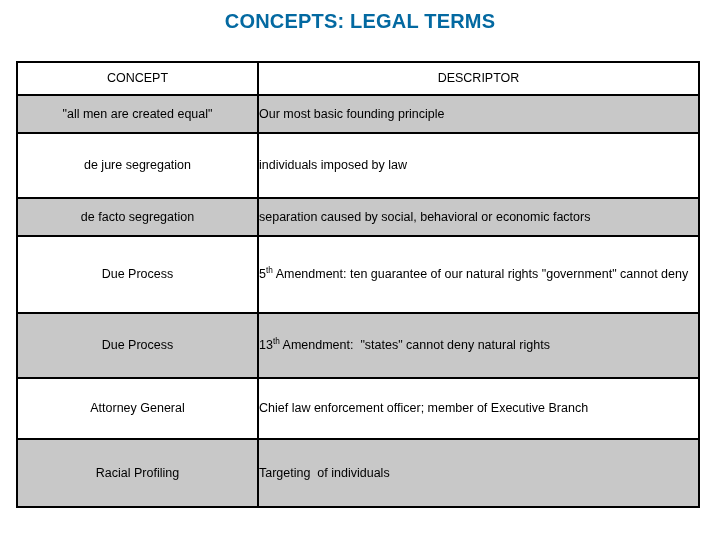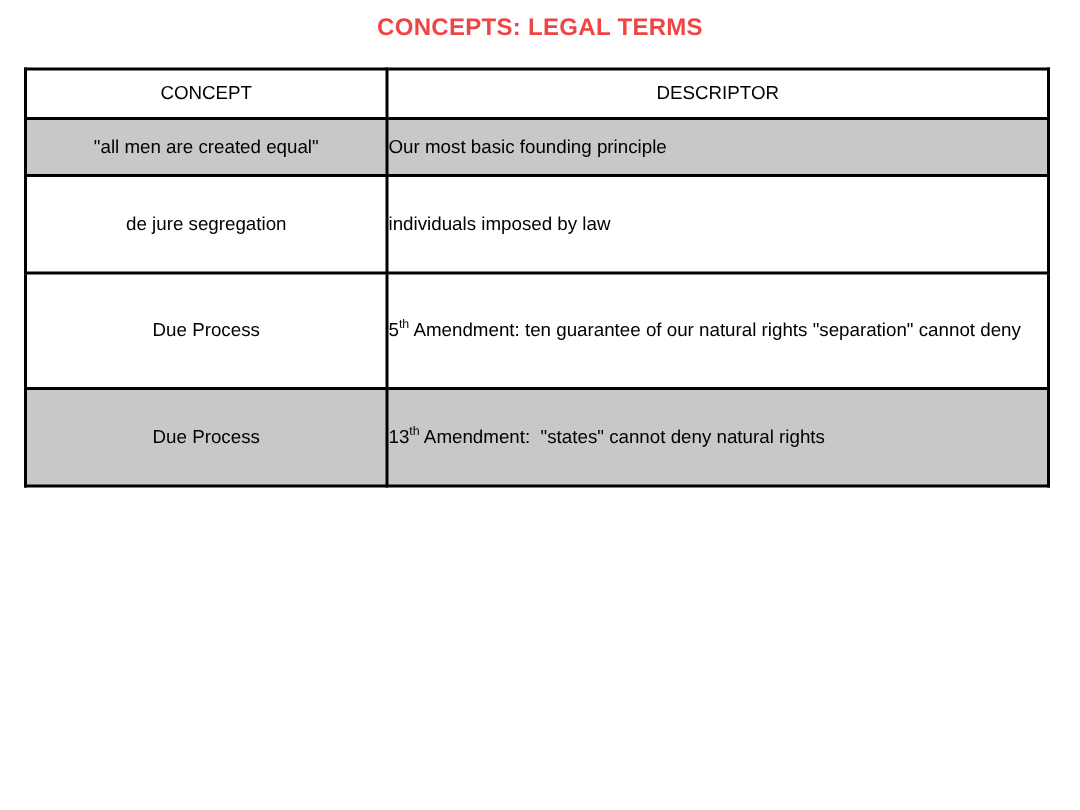--- a/index.html
+++ b/index.html
@@ -19,30 +19,30 @@
     width: 720px;
     height: 540px;
     background: #ffffff;
   }
   .slide-title {
     position: absolute;
     left: 0;
     top: 10px;
     width: 720px;
     text-align: center;
-    font-size: 16px;
+    font-size: 20px;
     font-weight: bold;
     letter-spacing: 0.2px;
-    color: #ef4444;
+    color: #0369a1;
     white-space: nowrap;
   }
   .table-wrap {
     position: absolute;
     left: 16px;
-    top: 45px;
+    top: 61px;
     width: 705px;
   }
   table.concepts {
     border-collapse: collapse;
     table-layout: fixed;
     width: 682px;
     border: 2px solid #000000;
   }
   table.concepts col.c-concept { width: 241px; }
   table.concepts col.c-descriptor { width: 441px; }
@@ -117,34 +117,52 @@
           </td>
         </tr>
 
         <tr class="row-h67">
           <td class="cell-concept">de jure segregation</td>
           <td class="cell-descriptor">
             <span class="nb">individuals imposed by law</span>
           </td>
         </tr>
 
+        <tr class="shaded row-h40">
+          <td class="cell-concept">de facto segregation</td>
+          <td class="cell-descriptor">
+            <span class="nb">separation caused by social, behavioral or economic factors</span>
+          </td>
+        </tr>
 
         <tr class="row-h79">
           <td class="cell-concept">Due Process</td>
           <td class="cell-descriptor">
-            <span>5</span><sup>th</sup><span class="nb"> Amendment: ten guarantee of our natural rights "separation" cannot deny</span>
+            <span>5</span><sup>th</sup><span class="nb"> Amendment: ten guarantee of our natural rights "government" cannot deny</span>
           </td>
         </tr>
 
         <tr class="shaded row-h67">
           <td class="cell-concept">Due Process</td>
           <td class="cell-descriptor">
             <span>13</span><sup>th</sup><span class="nb"> Amendment:  "states" cannot deny natural rights</span>
           </td>
         </tr>
 
+        <tr class="row-h63">
+          <td class="cell-concept">Attorney General</td>
+          <td class="cell-descriptor">
+            <span class="nb">Chief law enforcement officer; member of Executive Branch</span>
+          </td>
+        </tr>
 
+        <tr class="shaded row-h70">
+          <td class="cell-concept">Racial Profiling</td>
+          <td class="cell-descriptor">
+            <span class="nb">Targeting  of individuals</span>
+          </td>
+        </tr>
 
       </tbody>
     </table>
   </div>
 
 </div>
 
 </body></html>

